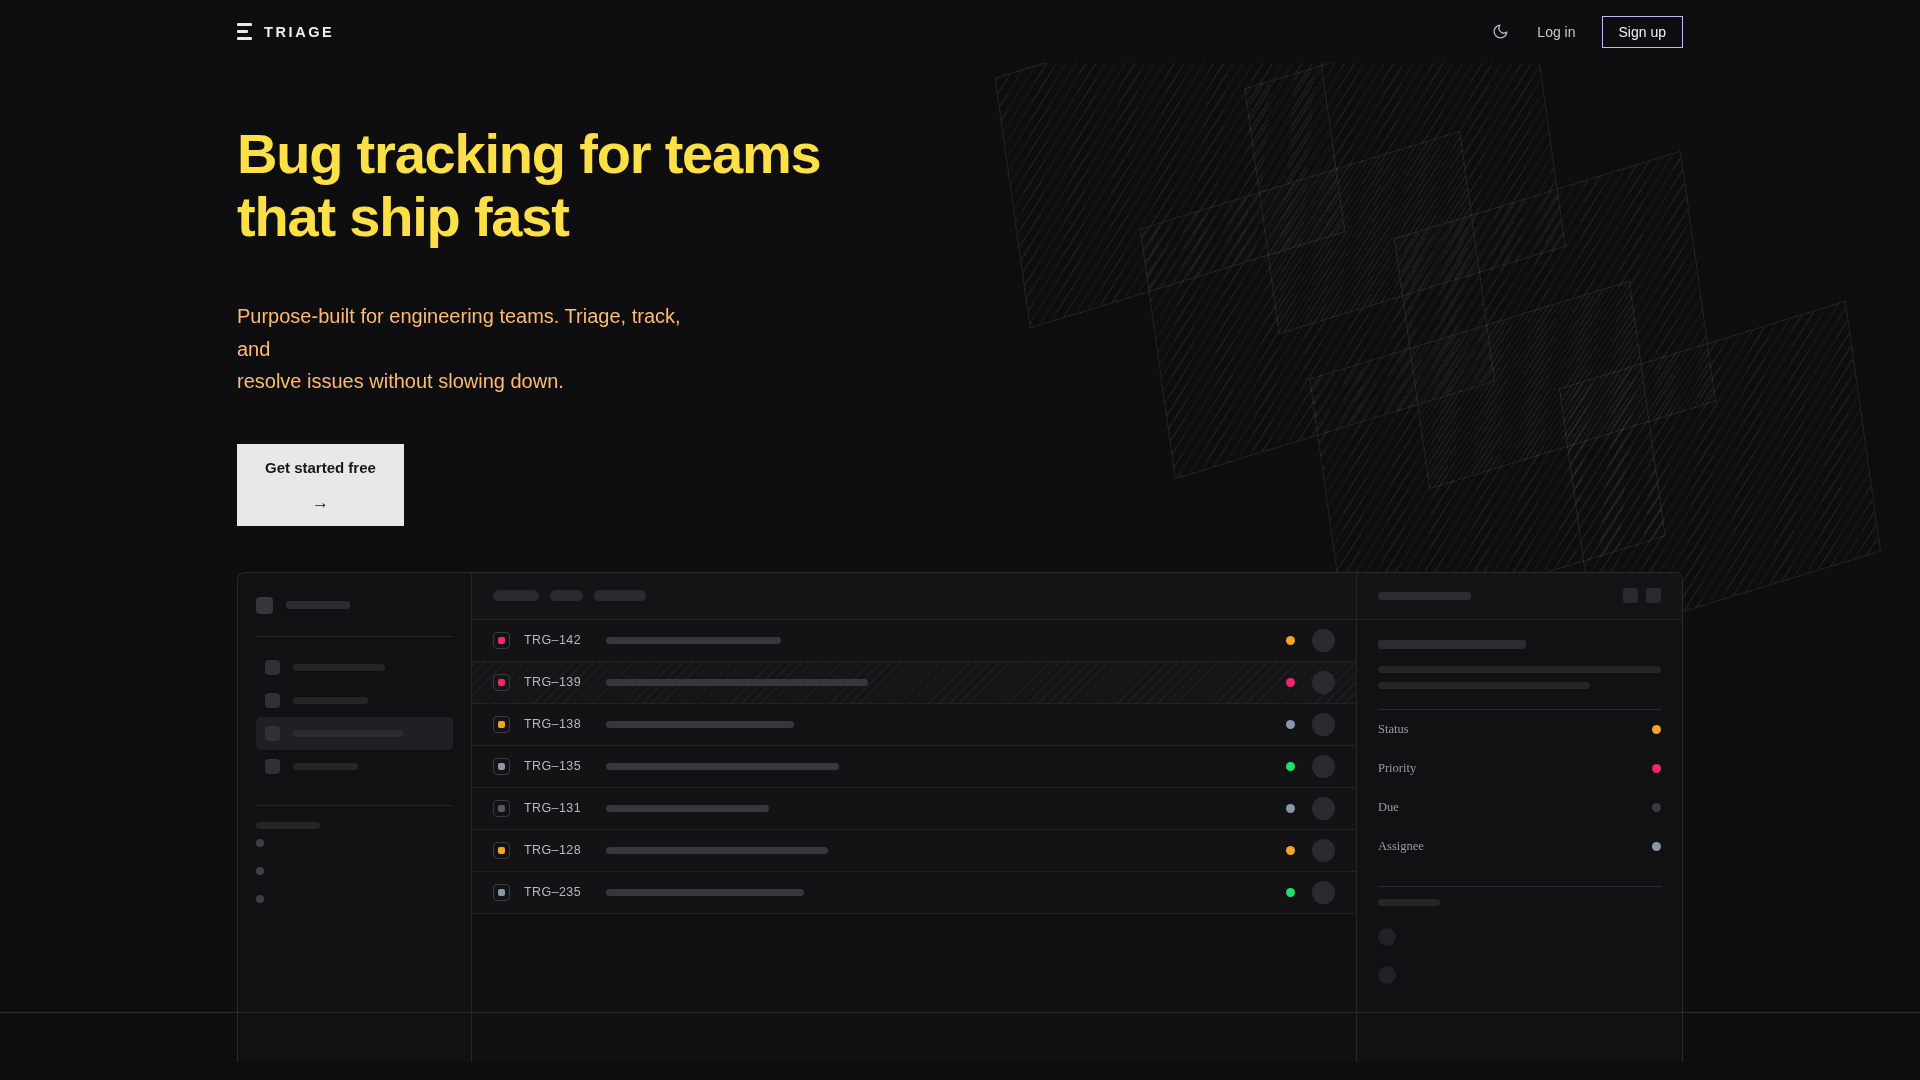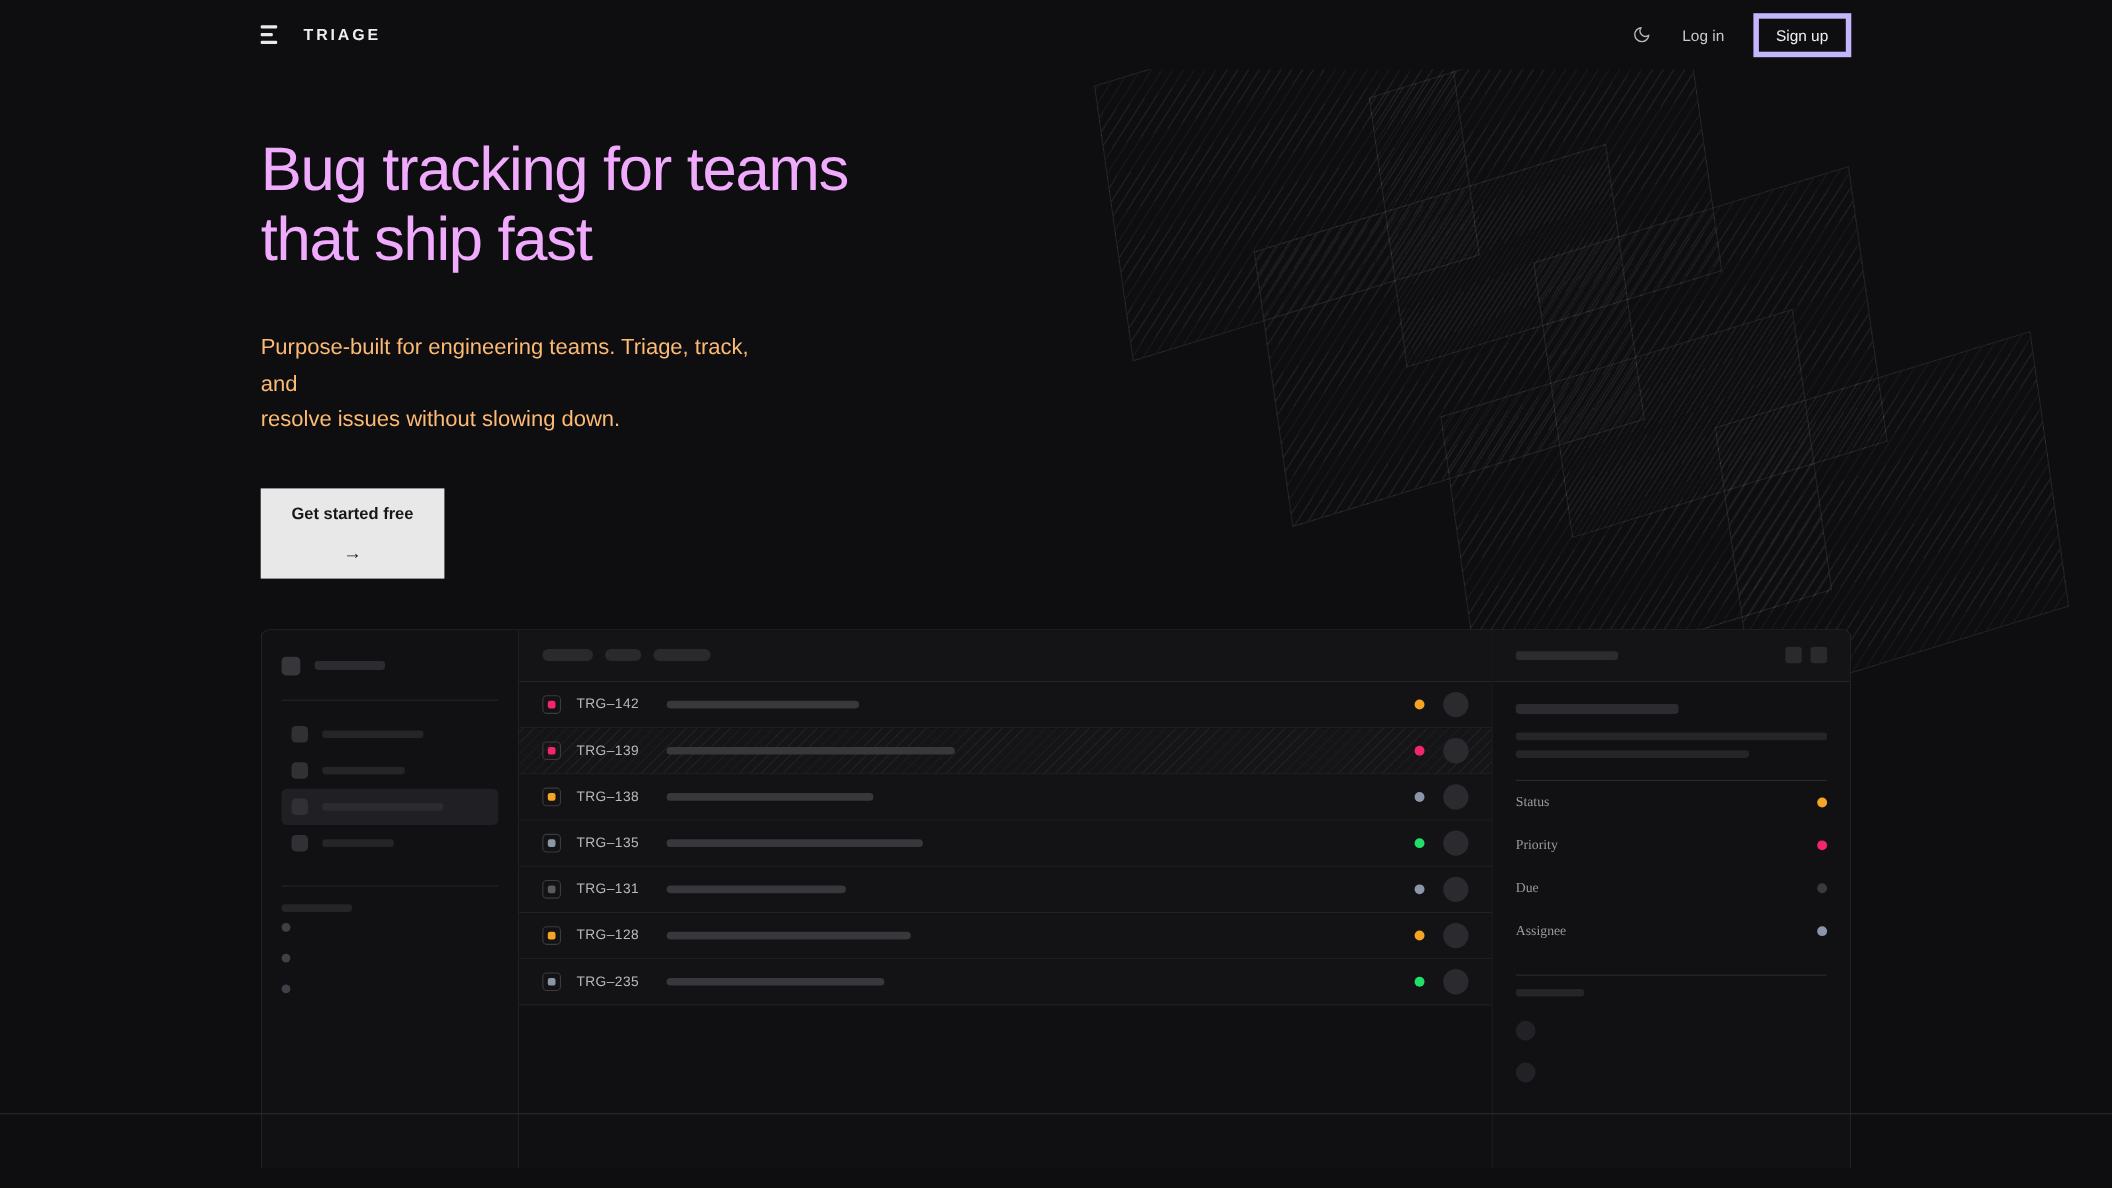--- a/index.html
+++ b/index.html
@@ -77,21 +77,21 @@
     height: 63px;
     display: flex;
     align-items: center;
     justify-content: space-between;
     padding: 0 237px;
     background: #0e0e10;
   }
   .brand {
     display: flex;
     align-items: center;
-    gap: 24px;
+    gap: 12px;
   }
   .brand-mark {
     width: 15px; height: 17px;
     display: flex;
     flex-direction: column;
     justify-content: space-between;
   }
   .brand-mark i {
     display: block;
     height: 3px;
@@ -116,40 +116,40 @@
     width: 22px; height: 22px;
     display: flex; align-items: center; justify-content: center;
     cursor: pointer;
   }
   .login-link {
     color: #c9c9cb;
     font-size: 14px;
     cursor: pointer;
   }
   .signup-btn {
-    border: 5px solid #c4b5fd;
+    border: 1px solid #c4b5fd;
     color: #f0f0f1;
     font-size: 14px;
     padding: 7px 16px;
     background: transparent;
     cursor: pointer;
     font-family: "Liberation Sans", sans-serif;
   }
 
   
   .hero {
     position: relative;
     z-index: 3;
     padding: 60px 237px 0 237px;
   }
   .hero-title {
-    color: #f0abfc;
+    color: #fde047;
     font-size: 56px;
     line-height: 1.12;
-    font-weight: 400;
+    font-weight: 700;
     letter-spacing: -1.2px;
     max-width: 720px;
   }
   .hero-sub {
     margin-top: 52px;
     color: #fdba74;
     font-size: 20px;
     line-height: 1.62;
     max-width: 470px;
   }

